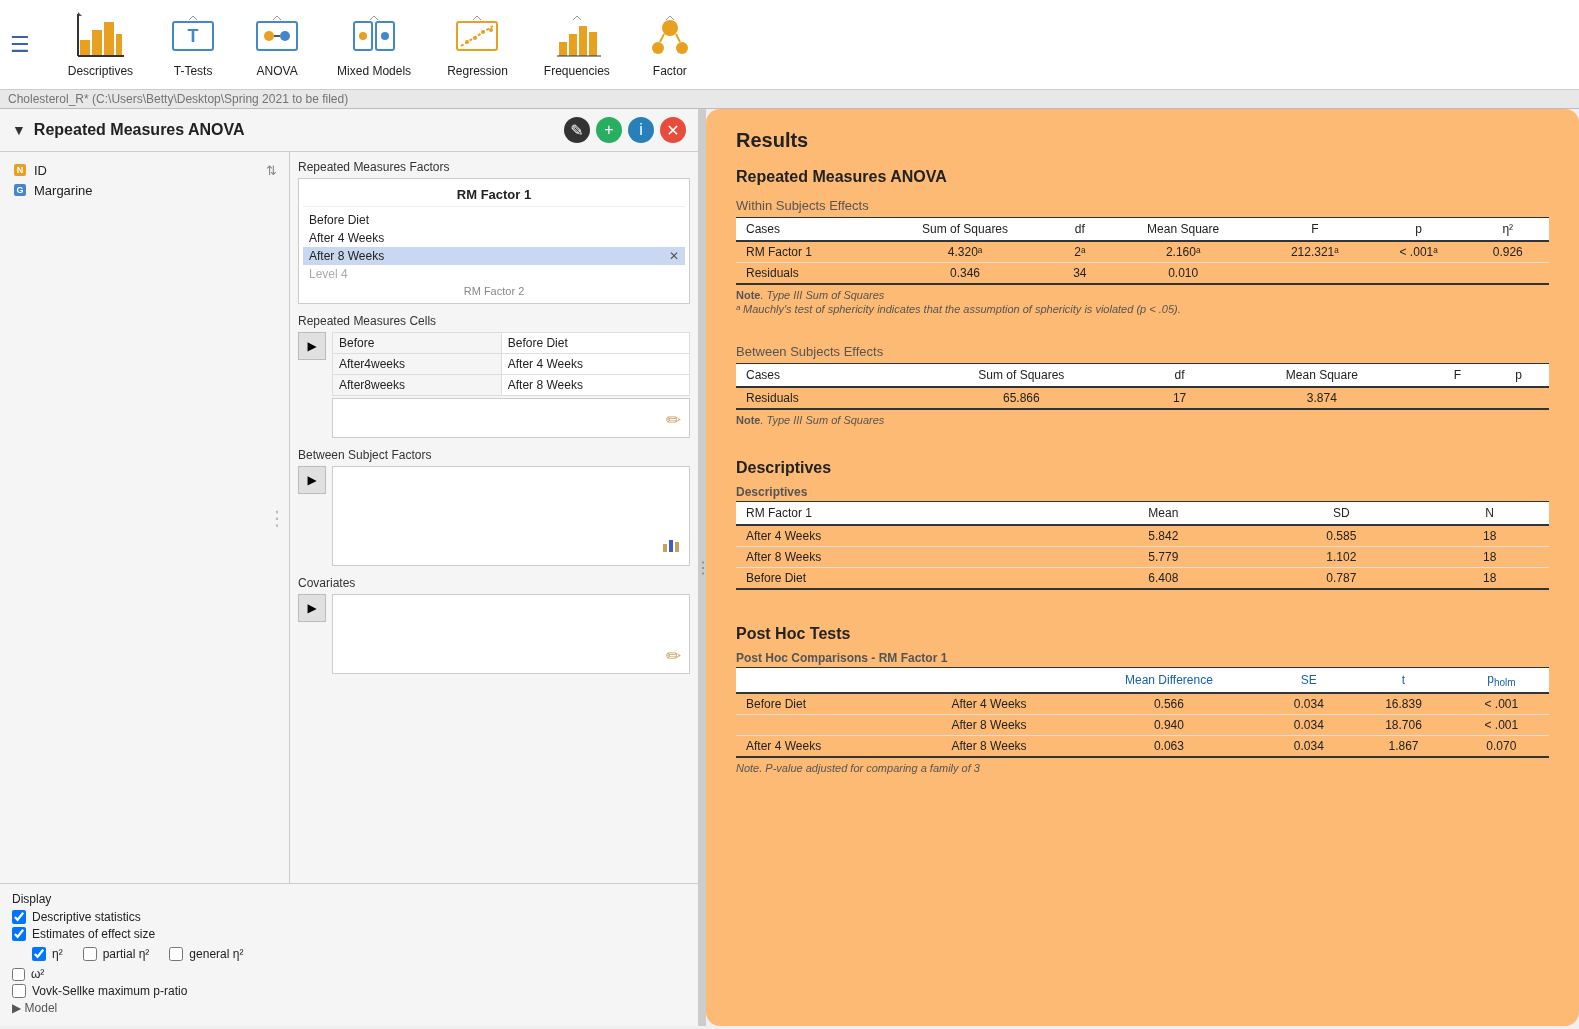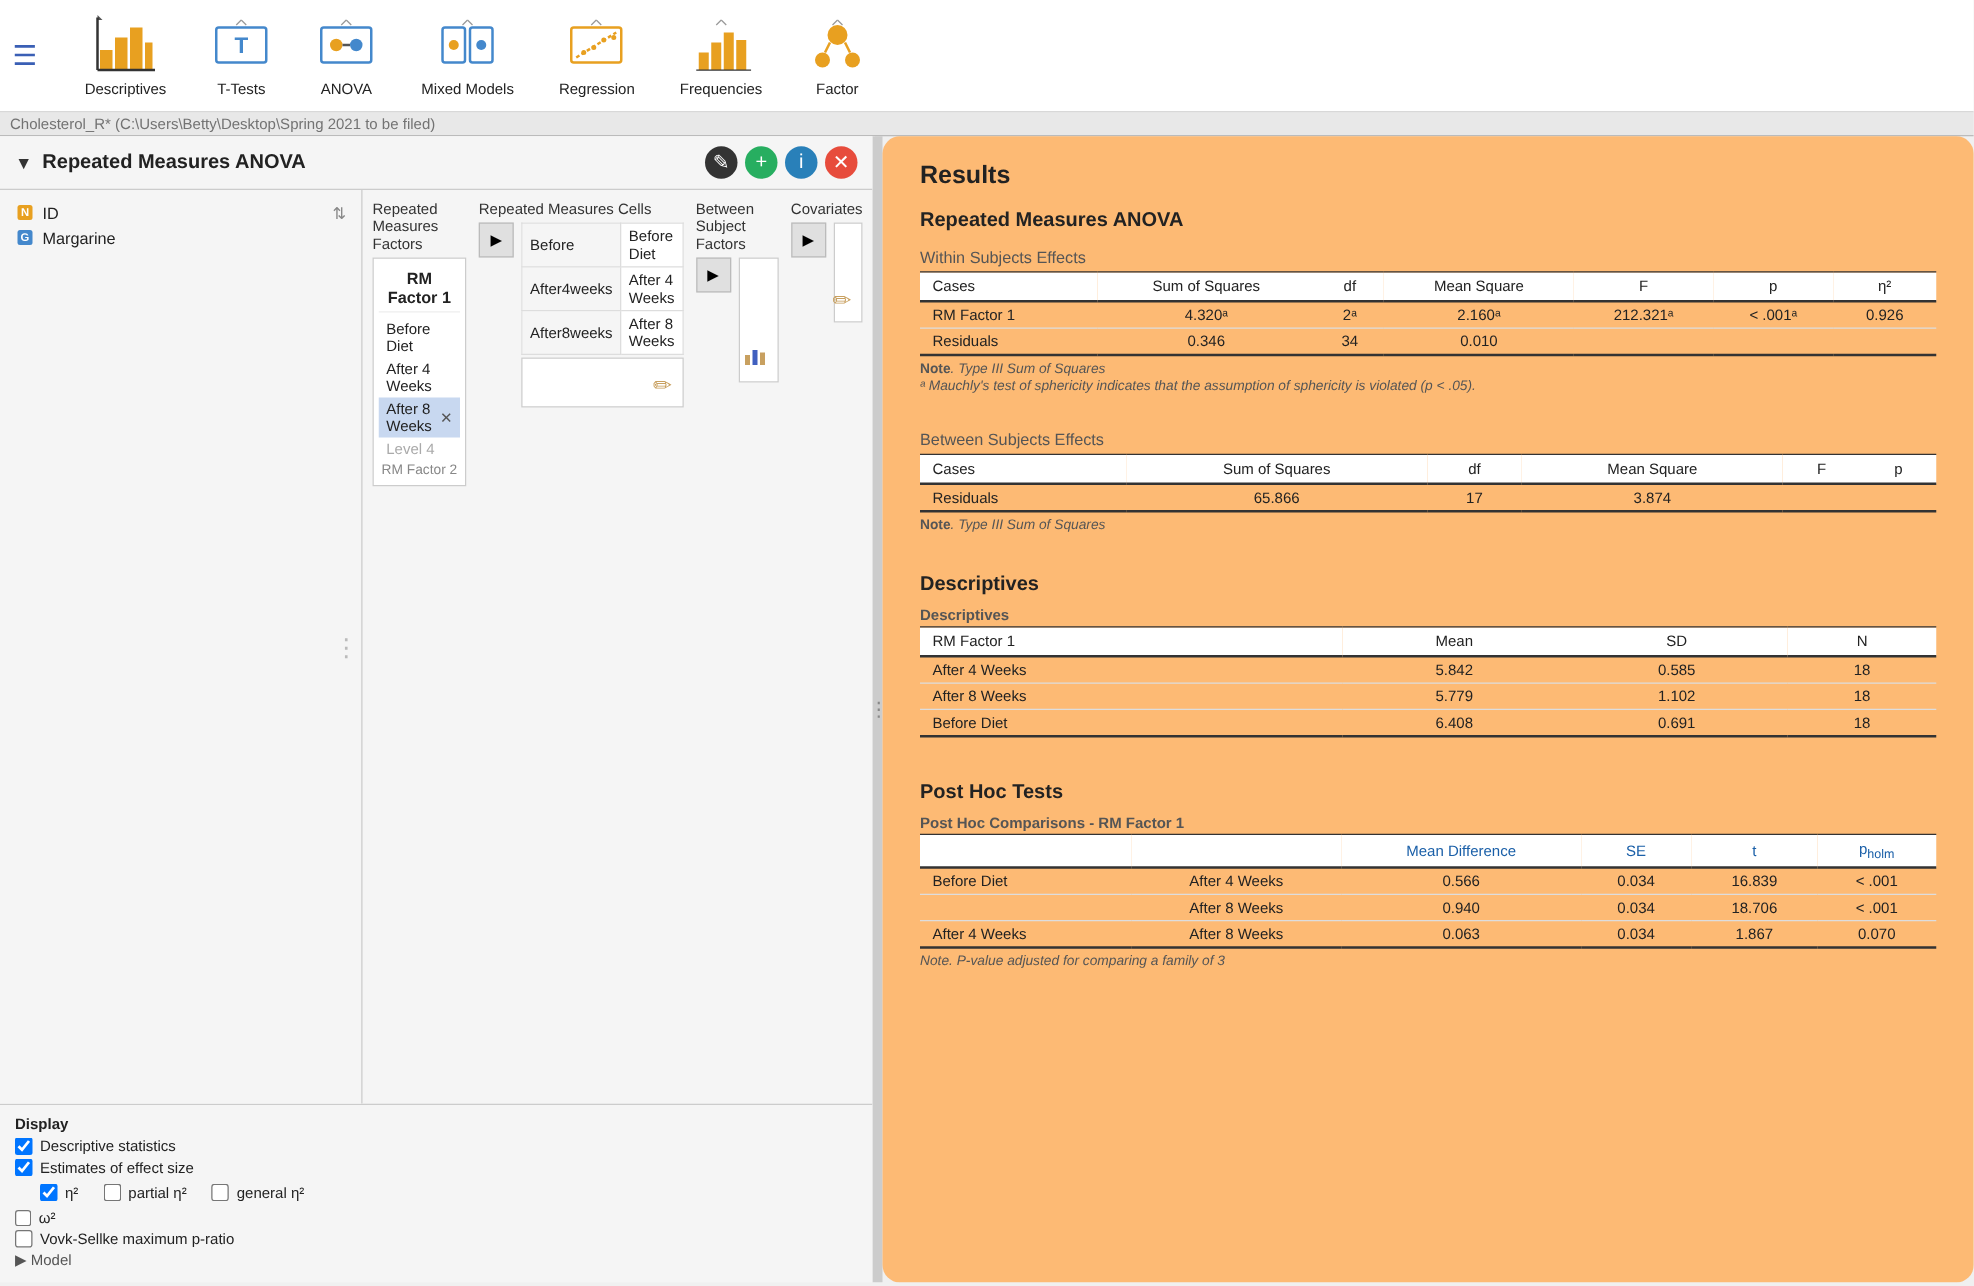--- a/index.html
+++ b/index.html
@@ -148,21 +148,21 @@
     }
     .drop-icon { position: absolute; bottom: 6px; right: 8px; font-size: 18px; color: #c8a060; }
 
     
     #display-section {
       padding: 8px 12px;
       background: #f5f5f5;
       border-top: 1px solid #ccc;
       font-size: 12px;
     }
-    .display-label { font-weight: bold; margin-bottom: 4px; }
+    .display-label { font-weight: normal; margin-bottom: 4px; }
     .checkbox-row { display: flex; gap: 6px; margin: 3px 0; }
     .checkbox-row input[type=checkbox] { width: 14px; height: 14px; }
     .indent { margin-left: 20px; }
 
     
     #right-panel {
       flex: 1;
       background: #fdba74;
       overflow-y: auto;
       padding: 20px 30px;
@@ -222,21 +222,21 @@
       border-right: 1px solid #ccc;
       display: flex;
       flex-direction: column;
       padding: 8px;
       background: #f5f5f5;
       position: relative;
     }
     #config-column {
       flex: 1;
       display: flex;
-      flex-direction: row;
+      flex-direction: column;
       overflow-y: auto;
       padding: 8px;
       background: #f5f5f5;
       gap: 10px;
     }
   </style>
 </head>
 <body>
 
 <div id="topbar">
@@ -586,21 +586,21 @@
         </tr>
         <tr>
           <td>After 8 Weeks</td>
           <td>5.779</td>
           <td>1.102</td>
           <td>18</td>
         </tr>
         <tr>
           <td>Before Diet</td>
           <td>6.408</td>
-          <td>0.691</td>
+          <td>0.787</td>
           <td>18</td>
         </tr>
       </tbody>
     </table>
 
     <br>
 
     
     <div class="section-title">Post Hoc Tests</div>
     <div class="descriptives-header">Post Hoc Comparisons - RM Factor 1</div>

